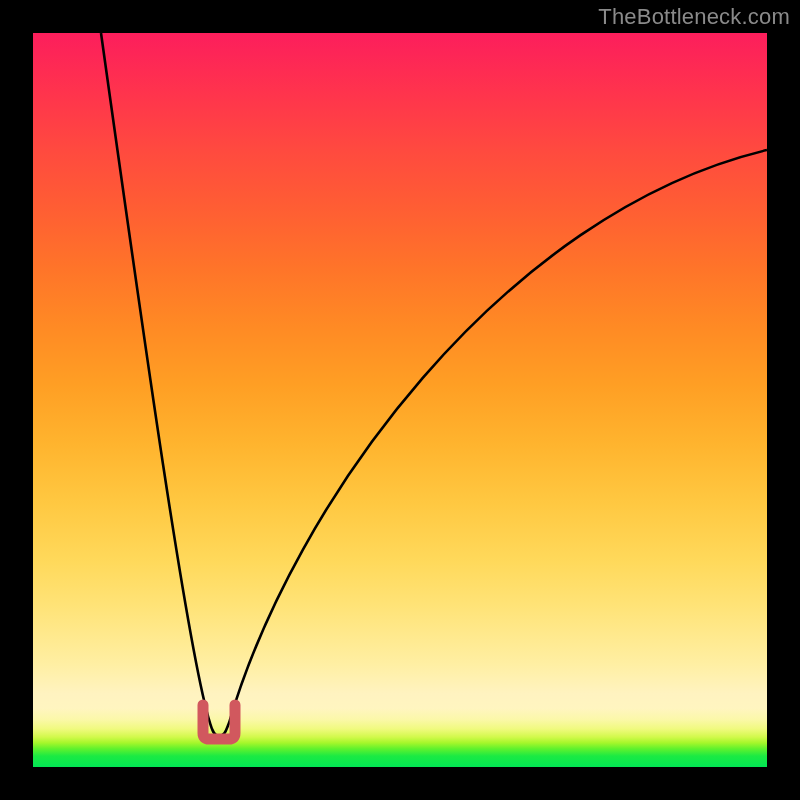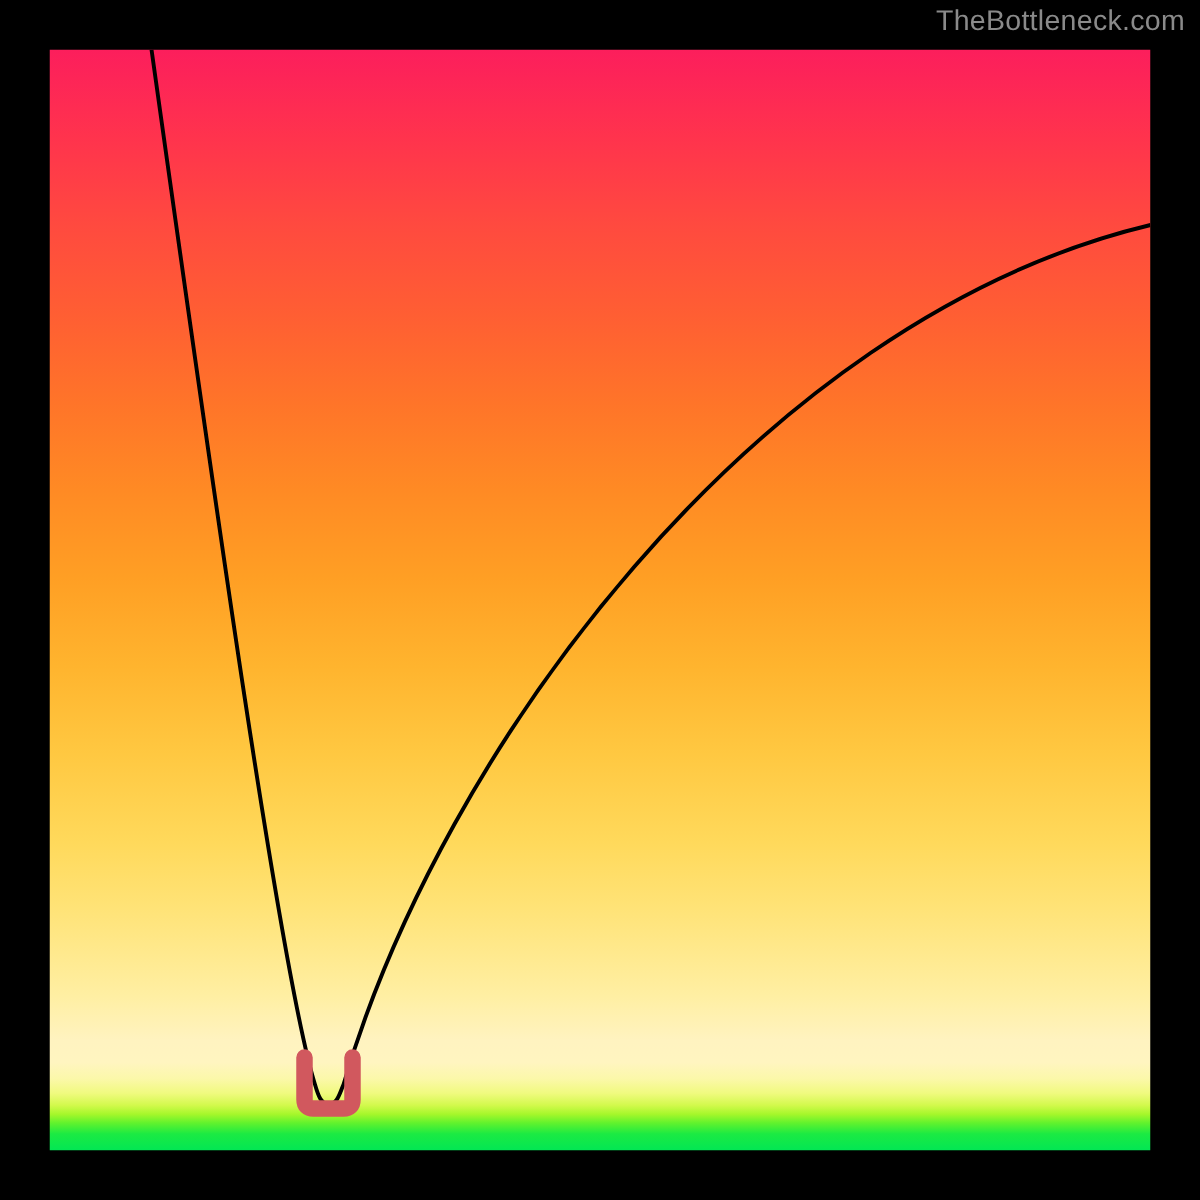--- a/index.html
+++ b/index.html
@@ -61,21 +61,21 @@
     left: 0;
     top: 0;
     width: 734px;
     height: 734px;
   }
   .watermark {
     position: absolute;
     top: 4px;
     right: 10px;
     font-family: Arial, Helvetica, sans-serif;
-    font-size: 19px;
+    font-size: 22px;
     color: #8a8a8a;
     font-weight: 400;
     letter-spacing: 0.2px;
   }
 </style>
 </head>
 <body>
 
 <div class="frame">
   <div class="watermark">TheBottleneck.com</div>

